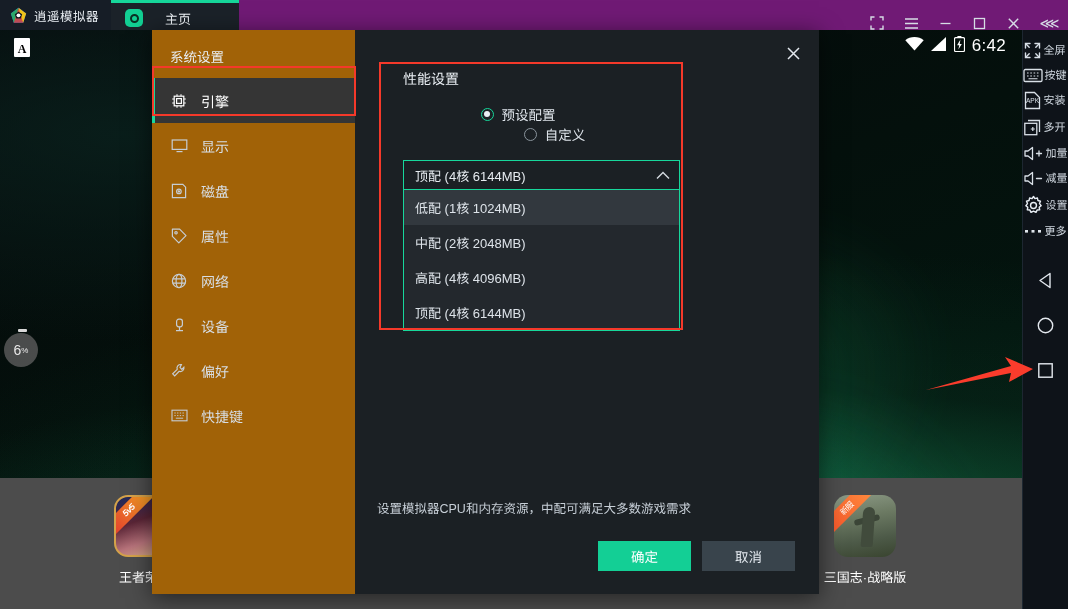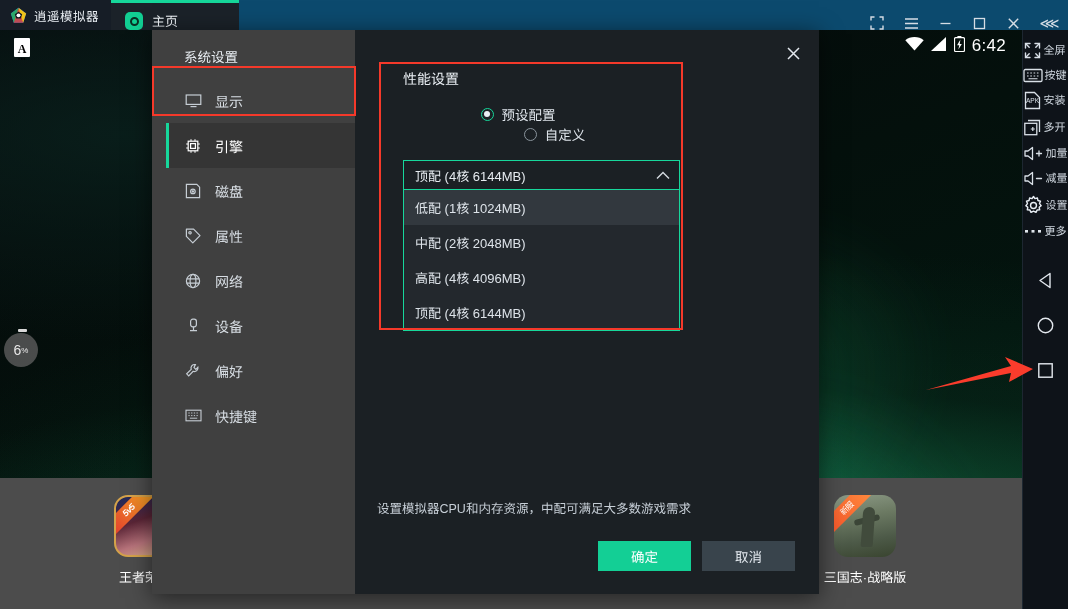--- a/index.html
+++ b/index.html
@@ -14,40 +14,40 @@
   #app {
     position: relative;
     width: 1068px; height: 609px;
     background: #0b0f0d;
   }
 
   
   .titlebar {
     position: absolute; left: 0; top: 0;
     width: 1068px; height: 46px;
-    background: #0c4a6e;
+    background: #701a75;
     display: flex; align-items: stretch;
   }
   .brand {
     display: flex; align-items: center; gap: 7px;
     padding: 0 12px 0 10px;
     background: #161d26;
     height: 30px;
   }
   .brand-logo {
     width: 17px; height: 17px; position: relative; flex: none;
   }
   .brand-name {
     font-size: 12.5px; color: #e7ecf1; letter-spacing: .5px;
     white-space: nowrap;
   }
   .tab {
     position: relative;
-    display: flex; align-items: flex-end; gap: 9px;
-    padding: 1px 28px 0 14px;
+    display: flex; align-items: flex-start; gap: 22px;
+    padding: 9px 28px 0 14px;
     background: #1b2229;
     height: 30px;
     min-width: 128px;
   }
   .tab::before {
     content: ""; position: absolute; left: 0; right: 0; top: 0; height: 2.5px;
     background: #16d79a;
   }
   .tab-icon {
     width: 18px; height: 18px; border-radius: 5px;
@@ -194,21 +194,21 @@
   
   .dialog {
     position: absolute; left: 152px; top: 30px;
     width: 667px; height: 564px;
     background: #1b2024;
     display: flex;
     z-index: 10;
     box-shadow: 0 4px 22px rgba(0,0,0,.55);
   }
   .dlg-side {
-    width: 203px; background: #404040; position: relative; flex: none; padding-left: 14px;
+    width: 203px; background: #a16207; position: relative; flex: none;
   }
   .dlg-title {
     font-size: 13.5px; color: #e9eef3; padding: 16px 0 0 18px;
     height: 48px;
   }
   .nav { margin-top: 0; }
   .nav-item {
     height: 45px; display: flex; align-items: center; gap: 13px;
     padding-left: 18px; position: relative; color: #c6cdd4;
   }
@@ -505,38 +505,38 @@
     </div>
     <div class="rail-sep"></div>
   </div>
 
   <div class="dialog">
 
     <div class="dlg-side">
       <div class="dlg-title">系统设置</div>
 
       <div class="nav">
-        <div class="nav-item">
-          <span class="nav-icon">
-            <svg width="17" height="15" viewBox="0 0 17 15" fill="none" stroke="#c6cdd4" stroke-width="1.2">
-              <rect x="1.2" y="2" width="14.6" height="9.4"></rect>
-                <path d="M5.5 13.6h6"></path>
-            </svg>
-          </span>
-          <span class="ni-label">显示</span>
-        </div>
         <div class="nav-item active">
           <span class="nav-icon">
             <svg width="16" height="16" viewBox="0 0 16 16" fill="none" stroke="#ffffff" stroke-width="1.2">
               <rect x="3.2" y="3.2" width="9.6" height="9.6"></rect>
                 <rect x="5.6" y="5.6" width="4.8" height="4.8"></rect>
               <path d="M6 1.2v2M10 1.2v2M6 12.8v2M10 12.8v2M1.2 6h2M1.2 10h2M12.8 6h2M12.8 10h2" stroke-width="1"></path>
             </svg>
           </span>
           <span class="ni-label">引擎</span>
+        </div>
+        <div class="nav-item">
+          <span class="nav-icon">
+            <svg width="17" height="15" viewBox="0 0 17 15" fill="none" stroke="#c6cdd4" stroke-width="1.2">
+              <rect x="1.2" y="2" width="14.6" height="9.4"></rect>
+                <path d="M5.5 13.6h6"></path>
+            </svg>
+          </span>
+          <span class="ni-label">显示</span>
         </div>
         <div class="nav-item">
           <span class="nav-icon">
             <svg width="16" height="16" viewBox="0 0 16 16" fill="none" stroke="#c6cdd4" stroke-width="1.2">
               <path d="M1.4 1.4h10.4l2.8 2.8v10.4H1.4z"></path>
                 <circle cx="7.9" cy="8.4" r="2.3"></circle>
                 <circle cx="7.9" cy="8.4" r=".6" fill="#c6cdd4"></circle>
             </svg>
           </span>
           <span class="ni-label">磁盘</span>

